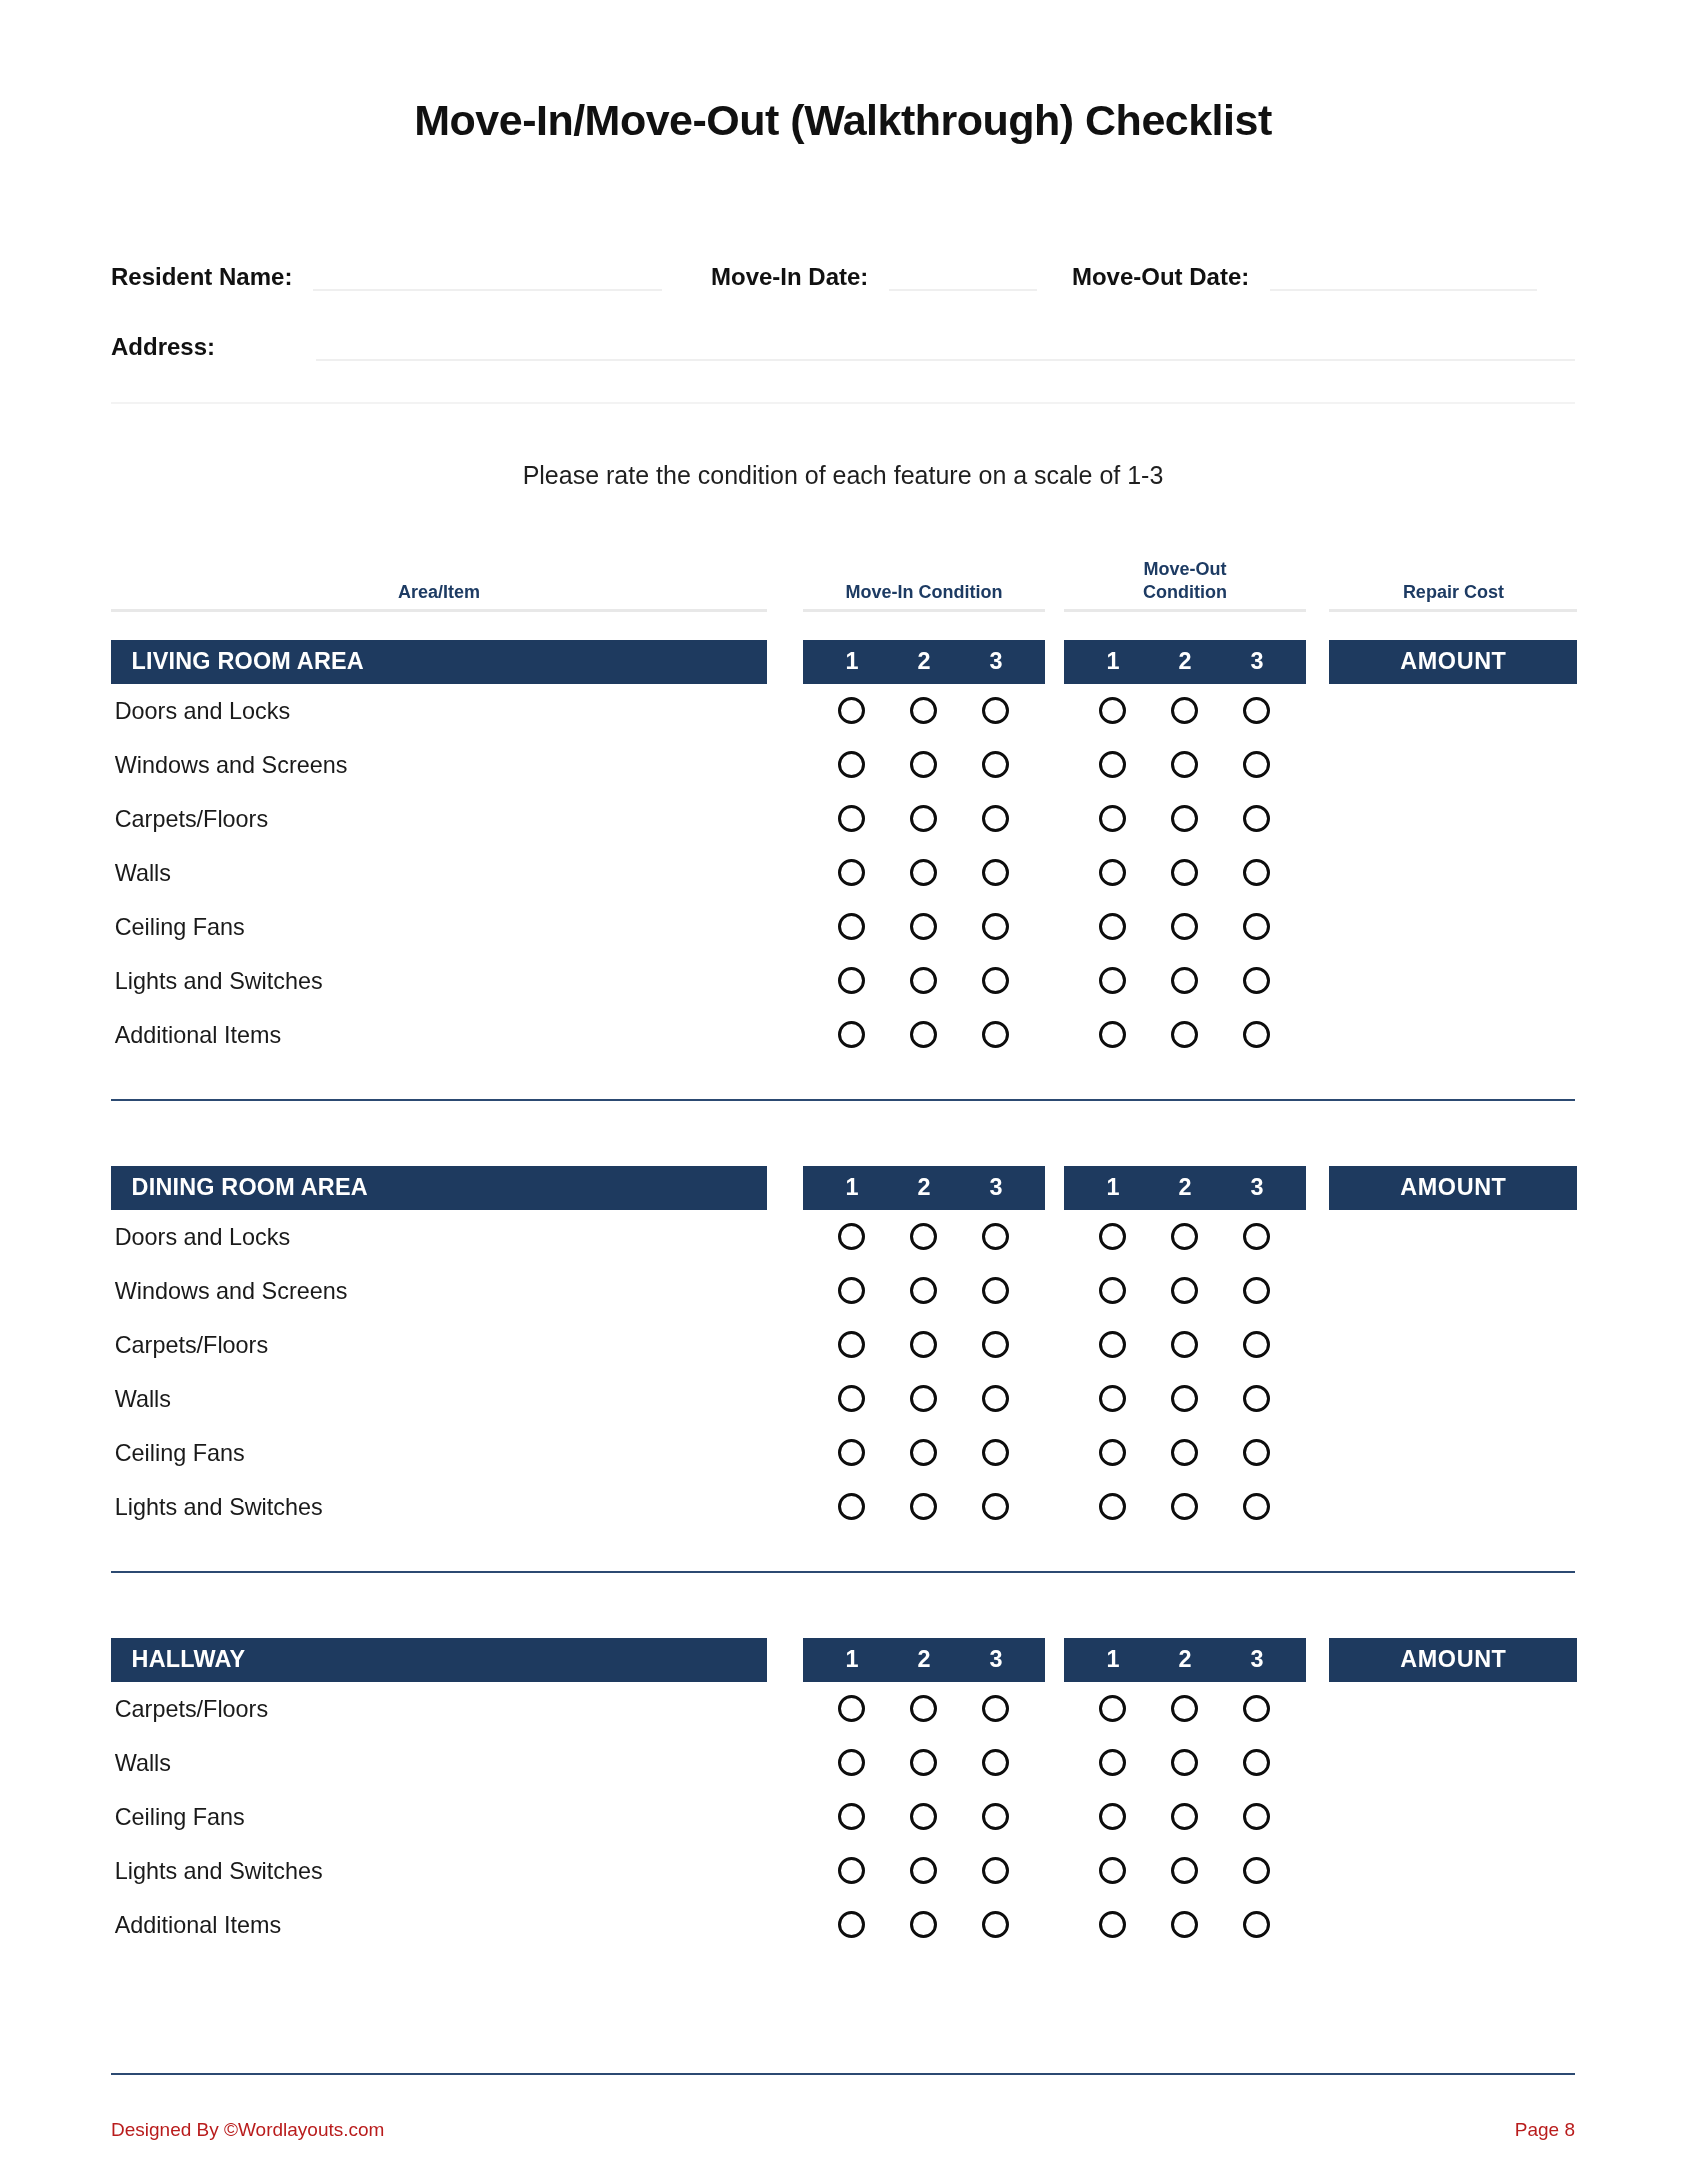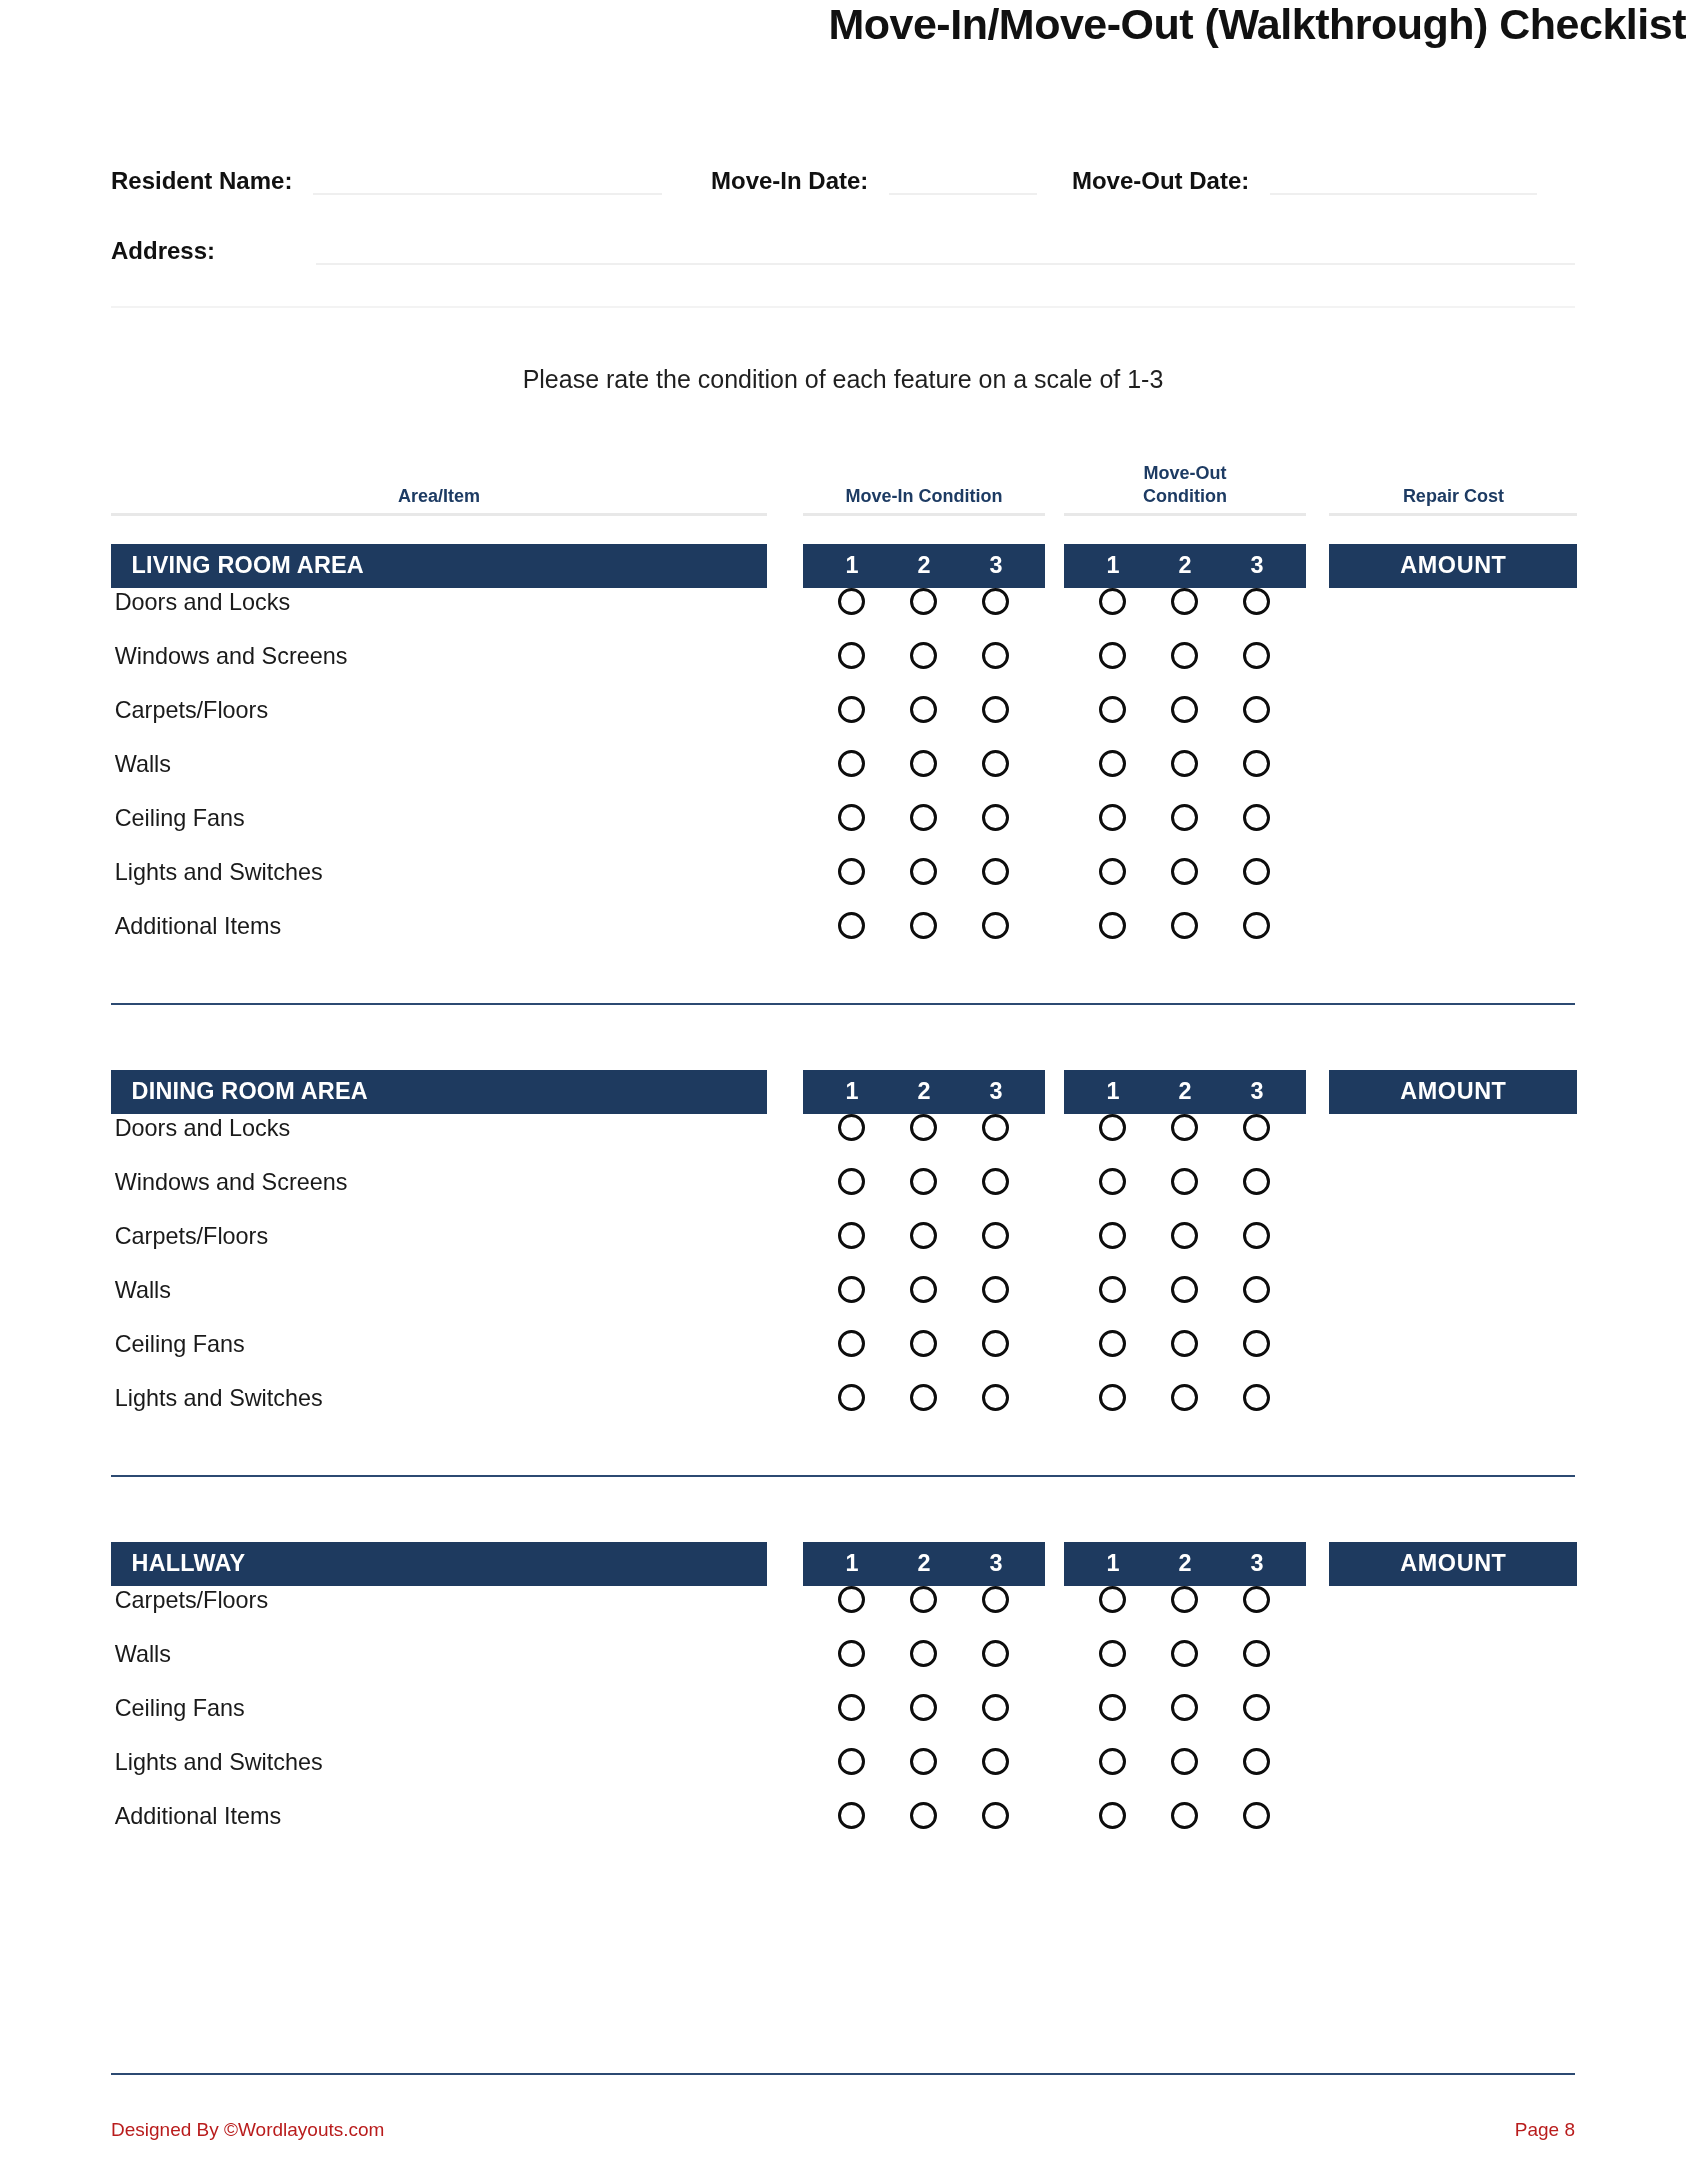--- a/index.html
+++ b/index.html
@@ -16,25 +16,26 @@
     position: relative;
     width: 1686px;
     height: 2182px;
     background: #ffffff;
     padding: 0;
     overflow: hidden;
   }
 
   
   .doc-title {
-    text-align: right;
+    text-align: center;
     font-size: 43px;
     font-weight: 700;
     letter-spacing: -0.5px;
     color: #111111;
+    padding-top: 96px;
   }
 
   
   .header-block {
     margin: 0 111px 0 111px;
     padding-top: 97px;
   }
 
   .hdr-row {
     display: flex;
@@ -154,21 +155,21 @@
     justify-content: center;
     color: #ffffff;
     font-size: 23.4px;
     font-weight: 700;
     letter-spacing: 0.6px;
   }
 
   
   .item-row {
     display: flex;
-    align-items: flex-start;
+    align-items: center;
     height: 54px;
   }
 
   .item-label {
     font-size: 23.4px;
     color: #1a1a1a;
     padding-left: 3.7px;
     line-height: 28px;
     font-weight: 400;
   }

